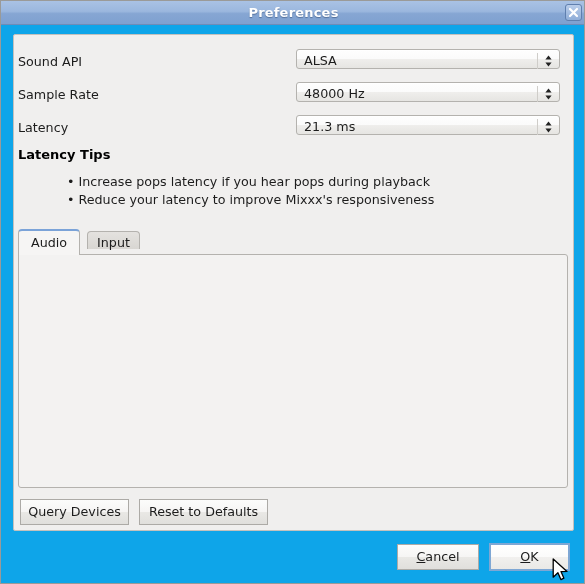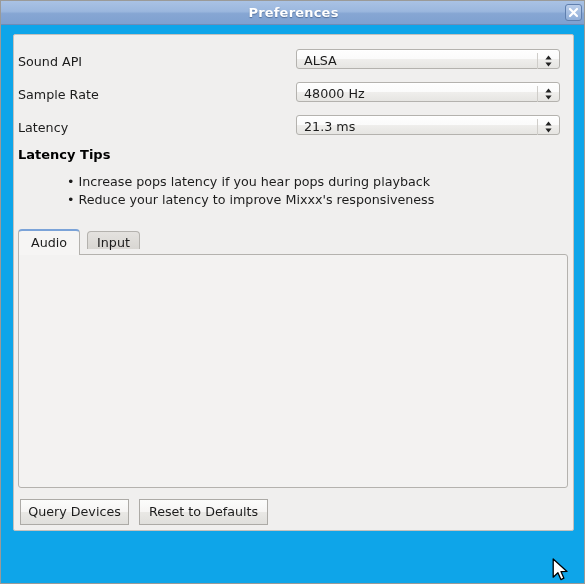--- a/index.html
+++ b/index.html
@@ -363,18 +363,24 @@
     </svg>
   </div>
 
   <div class="btn" style="left:19px; top:498px; width:109px;">
     <span>Query Devices</span>
   </div>
   <div class="btn" style="left:138px; top:498px; width:129px;">
     <span>Reset to Defaults</span>
   </div>
 
+  <div class="btn" style="left:396px; top:543px; width:82px;">
+    <span><span class="mn">C</span><span>ancel</span></span>
+  </div>
+  <div class="btn focused" style="left:489px; top:543px; width:79px;">
+    <span><span class="mn">O</span><span>K</span></span>
+  </div>
 
   <svg class="cursor" width="18" height="26" viewBox="0 0 18 26">
     <path d="M1.2 1 L1.2 19.2 L5.9 14.8 L8.9 21.6 L11.9 20.2 L9 13.6 L15 13.4 Z" fill="#ffffff" stroke="#000000" stroke-width="1.3" stroke-linejoin="round"></path>
   </svg>
 
 </div>
 
 </body></html>

